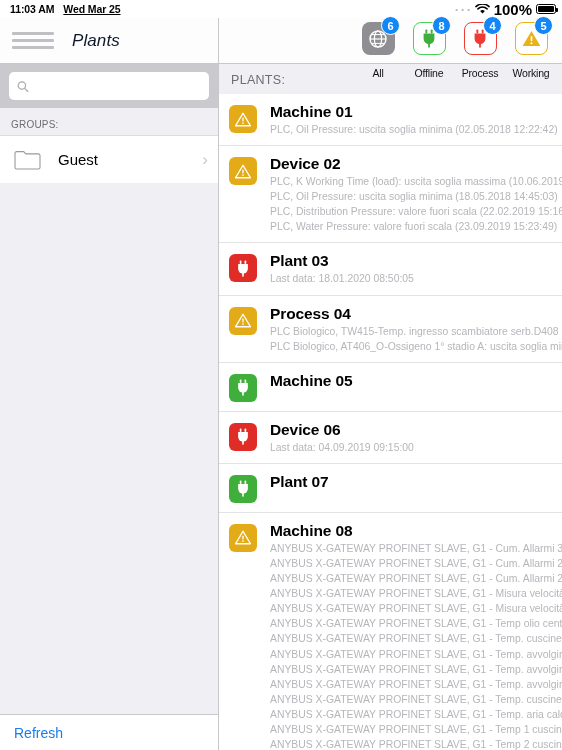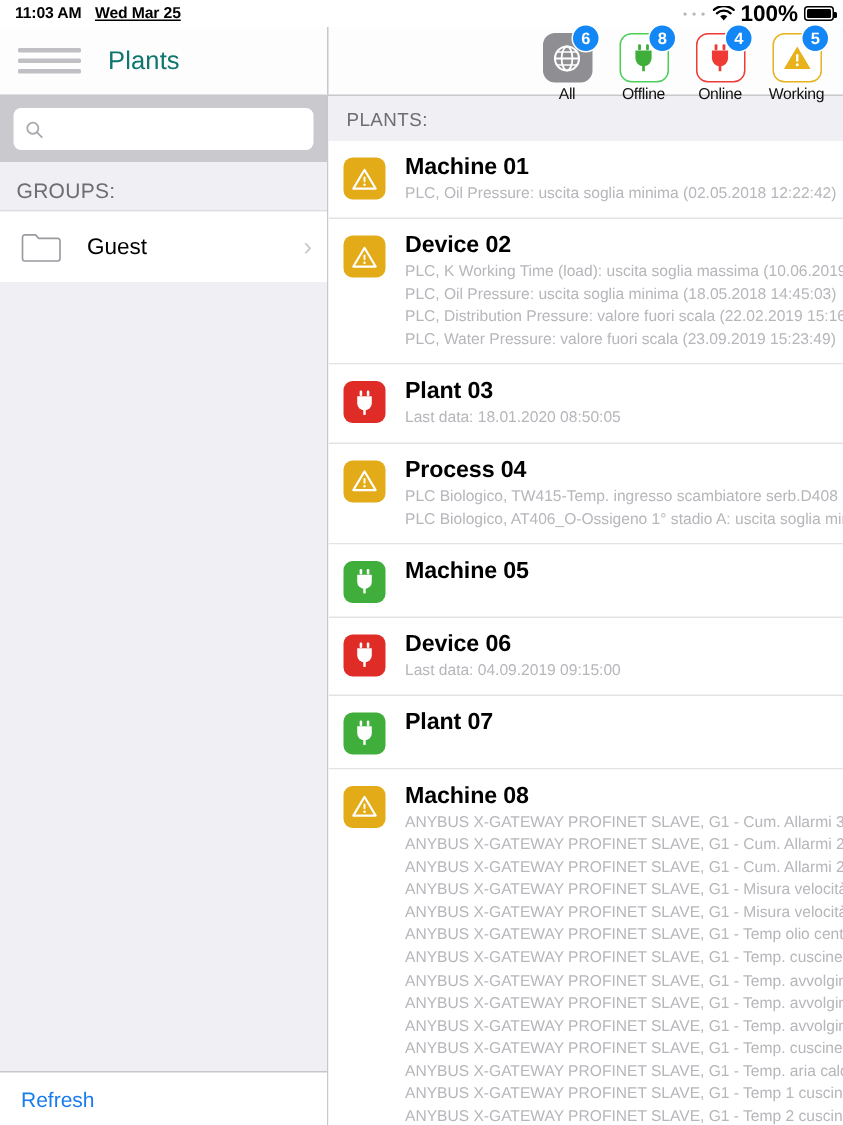--- a/index.html
+++ b/index.html
@@ -28,52 +28,52 @@
   .batt i { position:absolute; left:1px; top:1px; bottom:1px; width:16px; background:#000; border-radius:1px; display:block; }
 
   
   .navbar { height:46px; flex:0 0 46px; display:flex; background:#fdfdfd;
             border-bottom:1px solid #c8c7cc; }
   .nav-left { width:219px; flex:0 0 219px; display:flex; align-items:center;
               border-right:1px solid #c8c7cc; }
   .hamburger { width:42px; margin-left:12px; display:flex; flex-direction:column;
                justify-content:center; gap:4px; cursor:pointer; }
   .hamburger span { display:block; height:3px; background:#c0c0c4; border-radius:1px; }
-  .nav-title { font-size:17px; color:#0f766e; margin-left:18px; letter-spacing:.1px; }
+  .nav-title { font-size:17px; color:#0f172a; margin-left:18px; letter-spacing:.1px;font-style:italic; }
   .nav-right { flex:1; display:flex; align-items:flex-start; justify-content:flex-end;
                padding-right:10px; }
 
   .filters { display:flex; gap:9px; padding-top:4px; }
   .filter { width:42px; display:flex; flex-direction:column; align-items:center;
             position:relative; cursor:pointer; }
   .f-tile { width:33px; height:33px; border-radius:8px; display:flex;
             align-items:center; justify-content:center; }
   .f-all   { background:#8e8e93; }
   .f-on    { background:#fff; border:1px solid #4cd05a; }
   .f-off   { background:#fff; border:1px solid #ef3b36; }
   .f-warn  { background:#fff; border:1px solid #e8b21b; }
-  .f-label { font-size:10.5px; color:#111; margin-top:2px; letter-spacing:-.2px; }
+  .f-label { font-size:10.5px; color:#111; margin-top:12px; letter-spacing:-.2px; }
   .badge { position:absolute; top:-6px; right:-1px; min-width:19px; height:19px;
            background:#1387f5; color:#fff; border-radius:10px; font-size:11px;
            font-weight:600; display:flex; align-items:center; justify-content:center;
            padding:0 4px; border:1.5px solid #fff; z-index:3; }
 
   
   .content { flex:1; display:flex; min-height:0; }
 
   
   .sidebar { width:219px; flex:0 0 219px; border-right:1px solid #c8c7cc;
              display:flex; flex-direction:column; background:#efeff4; min-height:0; }
   .search-wrap { background:#c9c9ce; padding:8px 9px; flex:0 0 auto; }
   .search-box { height:28px; background:#fff; border-radius:5px; display:flex;
                 align-items:center; padding:0 8px; }
   .search-box input { border:0; outline:0; font-size:13px; background:transparent;
                       width:100%; margin-left:6px; color:#000; }
   .search-box input::placeholder { color:#a8a8ae; }
-  .sb-section { font-size:14px; color:#6d6d72; padding:11px 0 5px 11px;
+  .sb-section { font-size:10px; color:#6d6d72; padding:11px 0 5px 11px;
                 background:#efeff4; letter-spacing:.2px; }
   .group-list { background:#fff; border-top:1px solid #dcdce0; }
   .group-row { height:47px; display:flex; align-items:center; padding:0 10px 0 14px;
                background:#fff; cursor:pointer; }
   .folder { width:27px; height:21px; flex:0 0 27px; }
   .group-name { font-size:15px; color:#000; margin-left:17px; flex:1; }
   .sb-fill { flex:1; background:#efeff4; }
   .sidebar-footer { height:36px; flex:0 0 36px; display:flex; align-items:center;
                     background:#fff; border-top:1px solid #c8c7cc;margin-top:40px; }
   .refresh { font-size:14px; color:#1a7ced; margin-left:14px; cursor:pointer; }
@@ -162,21 +162,21 @@
         <div class="filter">
           <span class="badge">4</span>
           <span class="f-tile f-off">
             <svg width="20" height="21" viewBox="0 0 20 21">
               <rect x="6.4" y="1.5" width="1.9" height="4" rx=".8" fill="#ef3b36"></rect>
               <rect x="11.7" y="1.5" width="1.9" height="4" rx=".8" fill="#ef3b36"></rect>
               <path d="M4.6 5.6 h10.8 v5.2 a5.4 5.4 0 0 1 -5.4 5.4 a5.4 5.4 0 0 1 -5.4 -5.4 z" fill="#ef3b36"></path>
               <rect x="9.1" y="15.4" width="1.8" height="4.1" fill="#ef3b36"></rect>
             </svg>
           </span>
-          <span class="f-label">Online</span>
+          <span class="f-label">Process</span>
         </div>
 
         <div class="filter">
           <span class="badge">5</span>
           <span class="f-tile f-warn">
             <svg width="21" height="19" viewBox="0 0 21 19">
               <path d="M10.5 2 L19.4 17 H1.6 Z" fill="#e8b21b"></path>
               <rect x="9.7" y="7" width="1.6" height="5.2" rx=".8" fill="#fff"></rect>
               <circle cx="10.5" cy="14.2" r="1" fill="#fff"></circle>
             </svg>

